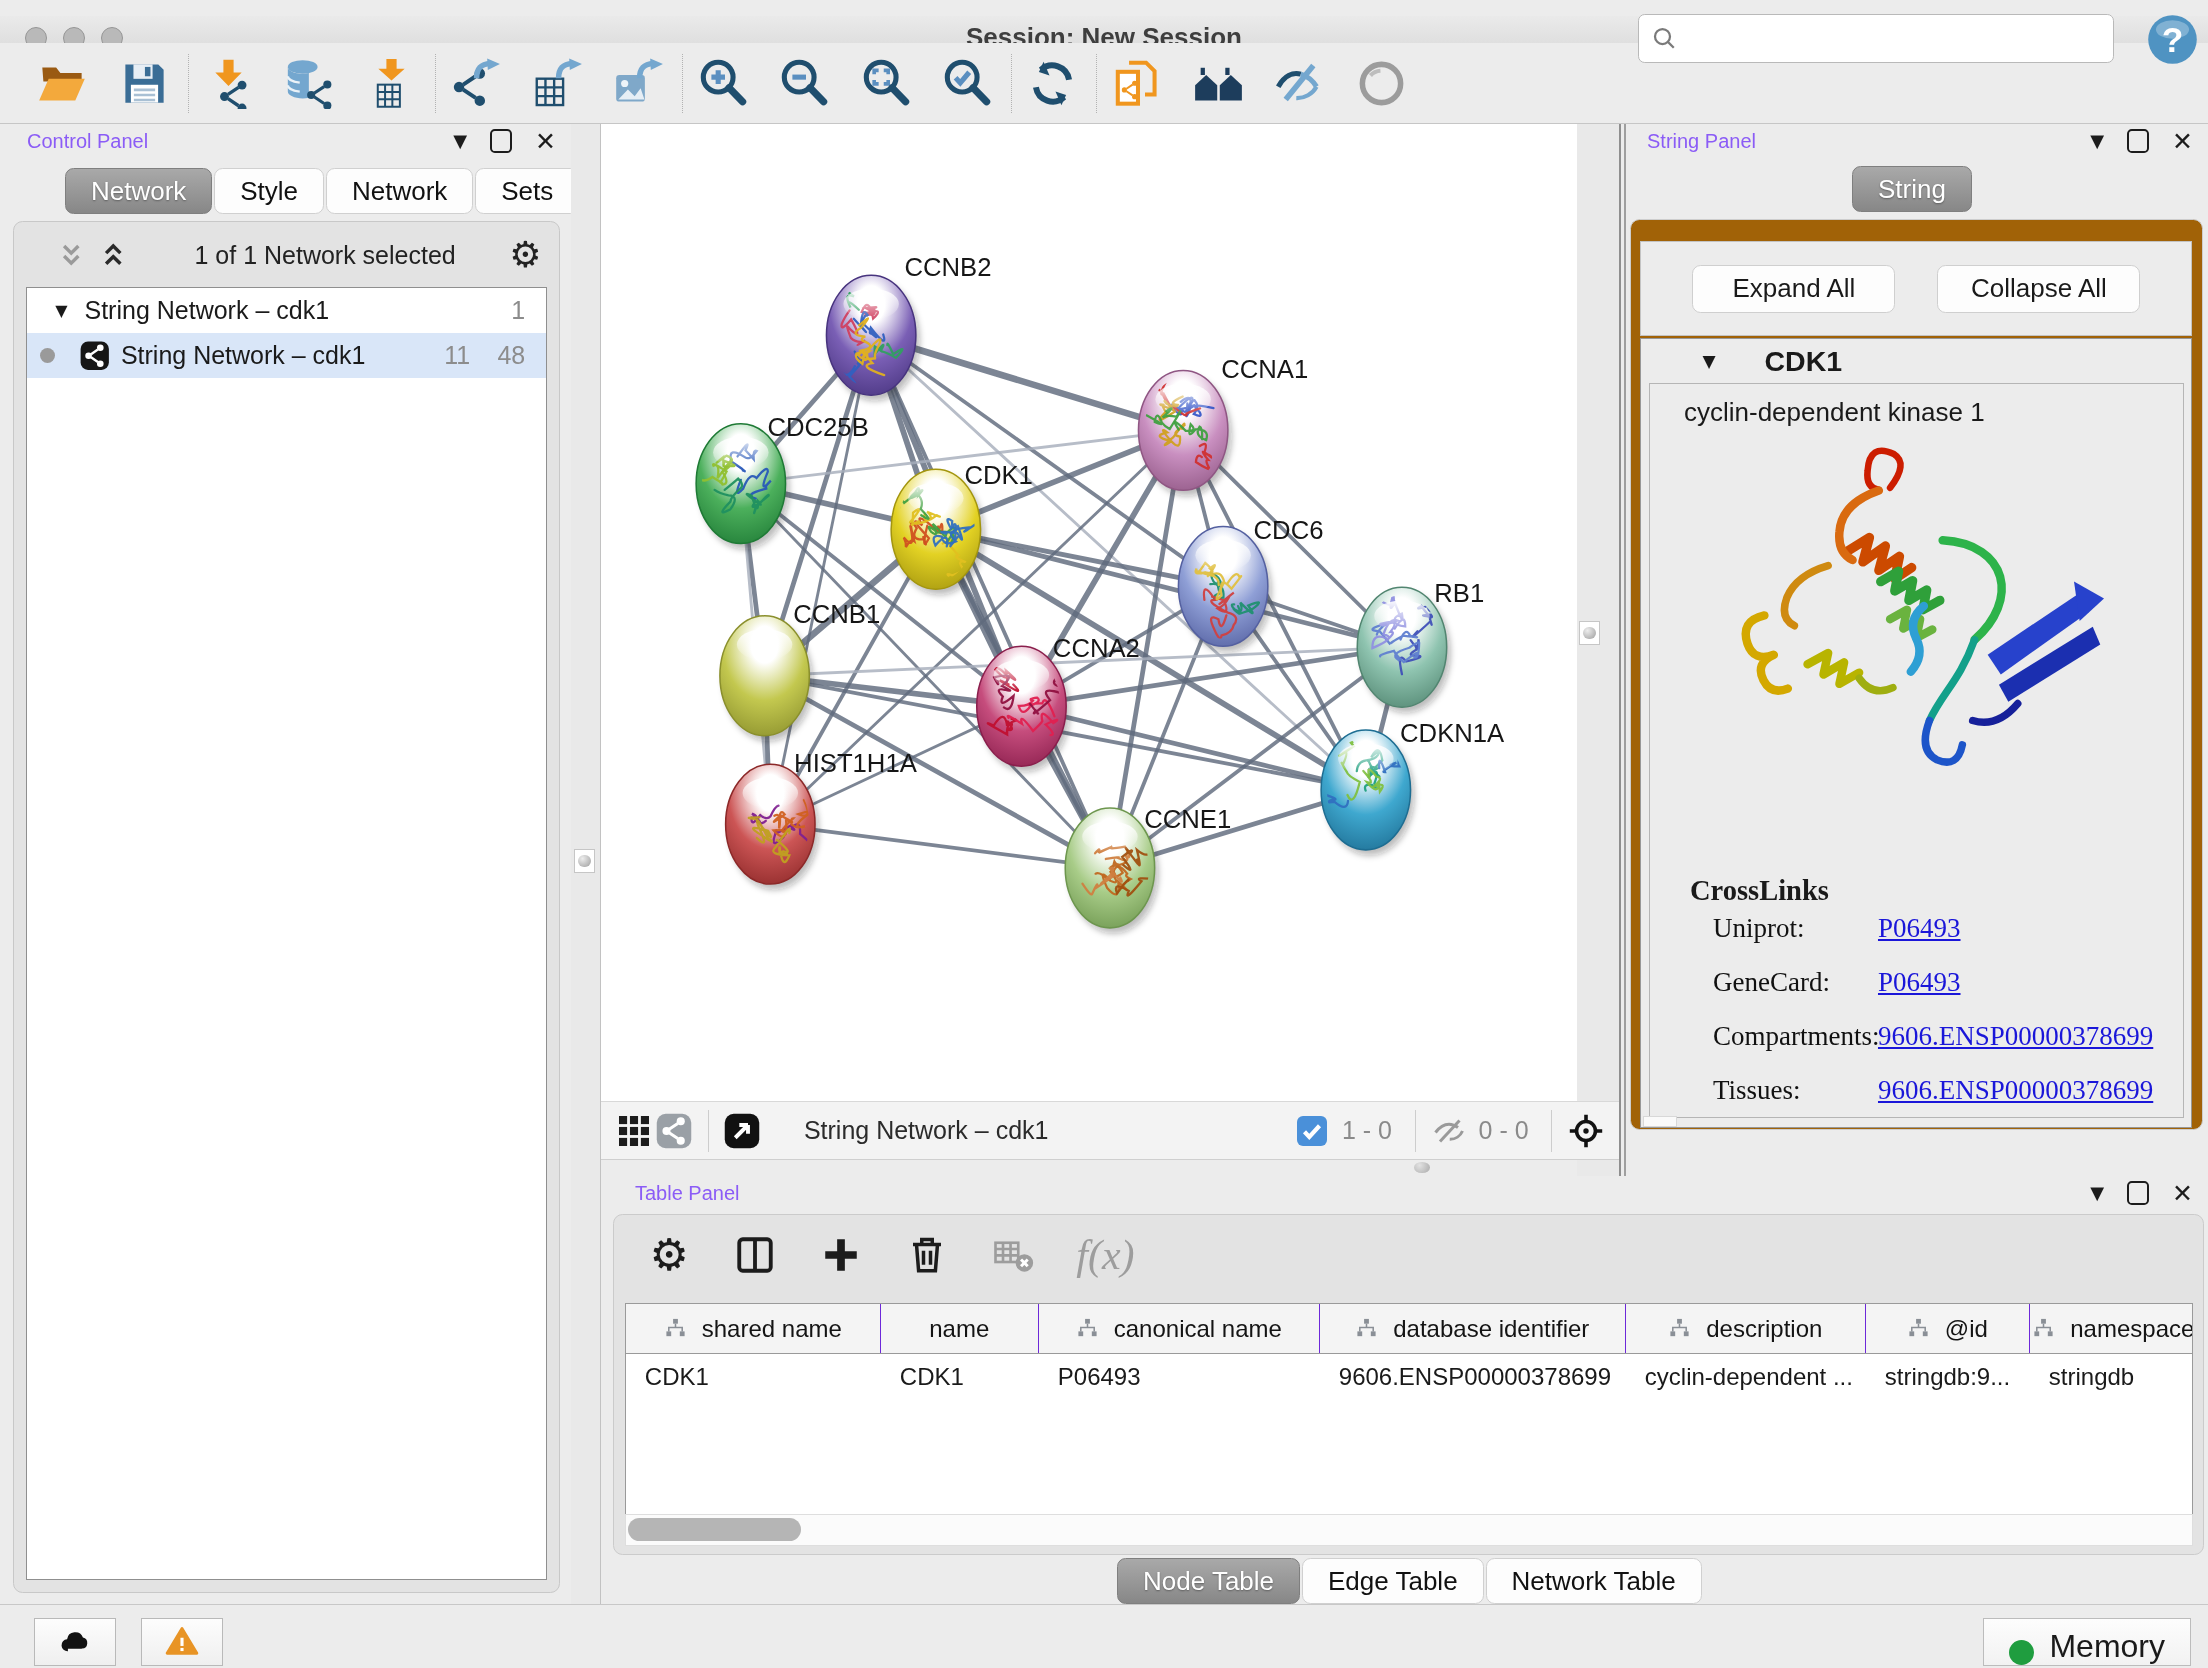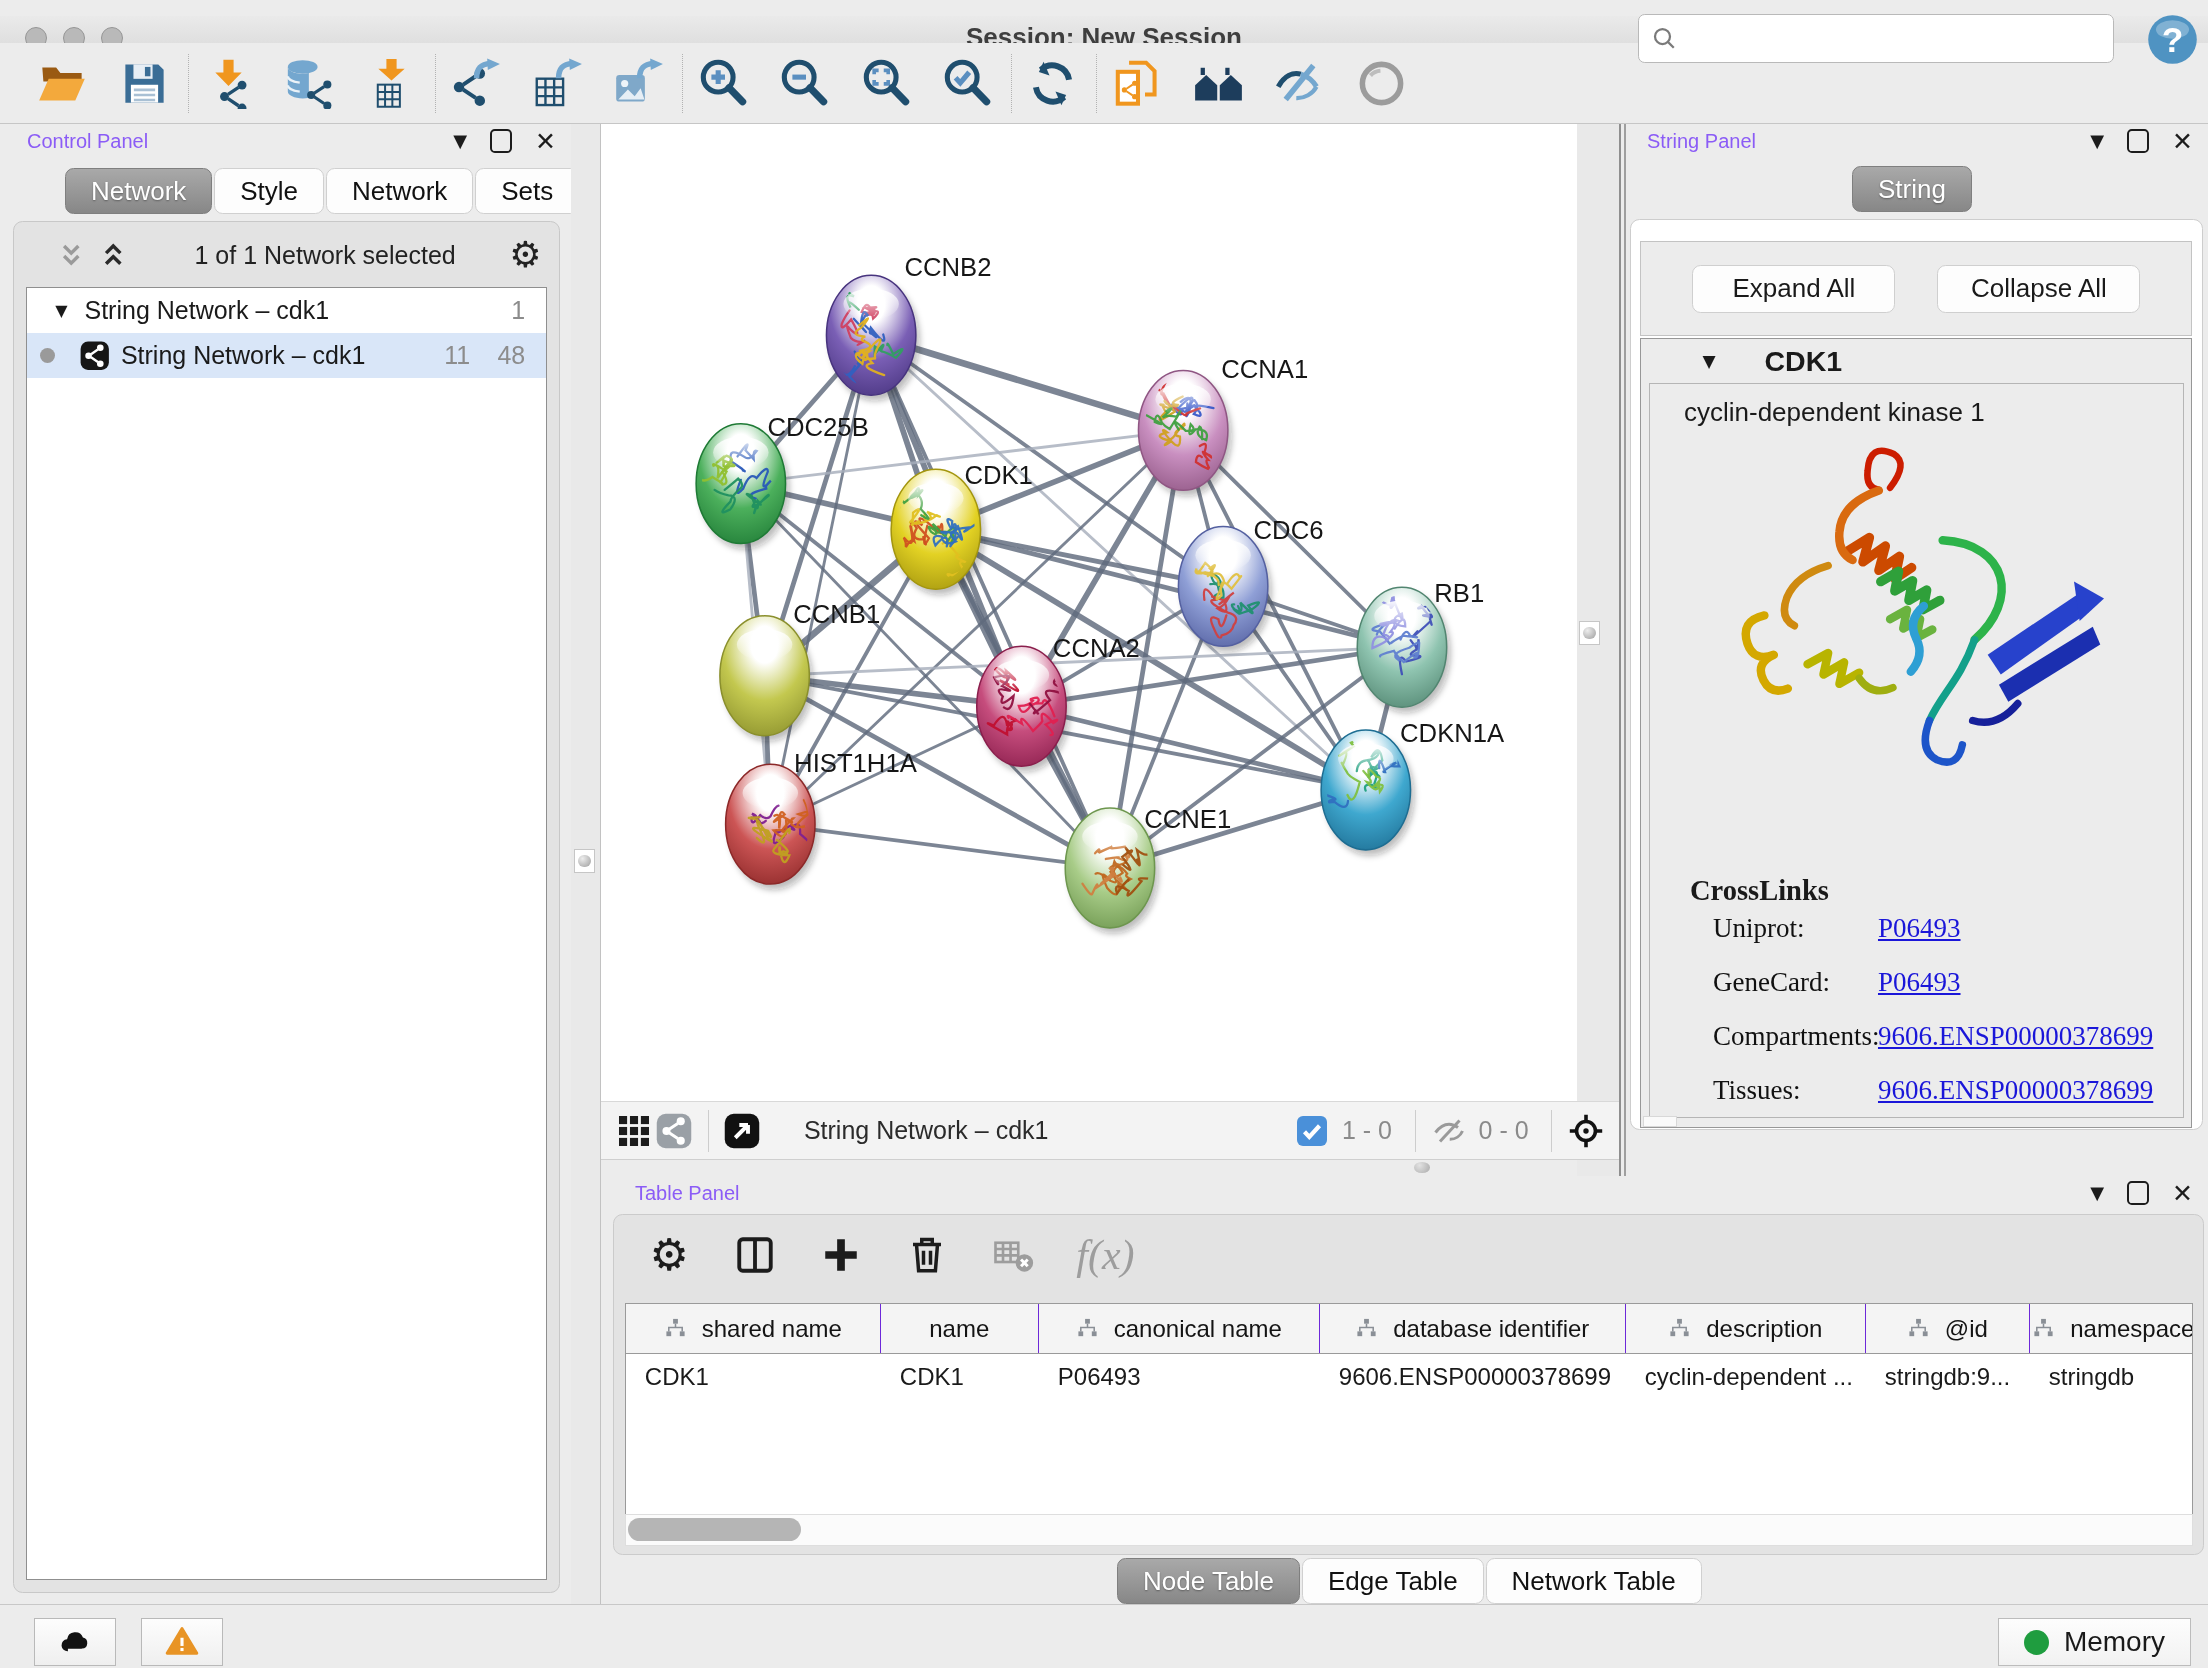--- a/index.html
+++ b/index.html
@@ -77,21 +77,21 @@
   #net-toolbar .nb-ic{width:40px;height:40px;display:flex;align-items:center;justify-content:center;}
   #net-toolbar .nb-ic svg{width:36px;height:36px;}
   .nb-sep{height:42px;border-left:1px solid #cdcdcd;margin:0 13.3px;}
   #net-name{font-size:25px;color:#2b2b2b;}
   .nb-count{font-size:25px;color:#8a8a8a;margin:0 9.5px;}
 
   
   #results-panel{left:1628px;top:124px;width:580px;height:1052px;}
   #results-panel .panel-titlebar{padding-left:19px;}
   #rp-tab{position:absolute;left:224px;top:42px;}
-  #rp-outer{position:absolute;left:1.9px;top:95px;width:571px;height:909px;background:#ffffff;
+  #rp-outer{position:absolute;left:1.9px;top:95px;width:571px;height:909px;background:#a16207;
     border:1px solid #cdcdcd;border-radius:9.5px;}
   #rp-buttons{position:absolute;left:9.5px;top:21px;width:550px;height:93px;border:1px solid #c3c3c3;
     display:flex;align-items:center;justify-content:center;gap:42px;background:#ececec;}
   .rp-btn{min-width:167px;height:46px;background:#fdfdfd;border:1px solid #cfcfcf;border-radius:8.6px;
     display:flex;align-items:center;justify-content:center;font-size:26px;padding:0 17px;}
   #rp-gene-box{position:absolute;left:9.5px;top:118px;width:550px;height:788px;border:1px solid #979797;background:#ececec;}
   #rp-gene-header{height:44px;display:flex;align-items:center;}
   #rp-gene-header .tri{font-size:17px;margin:0 49px 0 61px;font-family:"DejaVu Sans",sans-serif;}
   #rp-gene-header .gene{font-size:28.5px;font-weight:bold;}
   #rp-inner{position:absolute;left:7.6px;top:44px;right:7.6px;bottom:9.5px;border:1px solid #b5b5b5;background:#ececec;overflow:hidden;}
@@ -124,21 +124,21 @@
   #tp-scroll{position:absolute;left:10.5px;right:10.5px;top:299px;height:30px;background:#fbfbfb;border:1px solid #dedede;}
   #tp-thumb{position:absolute;left:1.9px;top:2.9px;width:173px;height:23px;border-radius:11.4px;background:#b5b5b5;}
   #tp-tabs{position:absolute;left:518px;top:382px;display:flex;}
 
   
   #statusbar{left:0;top:1604px;width:2208px;height:65px;background:#ececec;border-top:1px solid #c8c8c8;}
   .sb-btn{position:absolute;top:13.3px;width:80px;height:46px;background:linear-gradient(#fdfdfd,#efefef);
     border:1.9px solid #b9b9b9;display:flex;align-items:center;justify-content:center;}
   .sb-btn svg{width:34px;height:34px;}
   #memory-btn{position:absolute;right:17px;top:13.3px;height:46px;background:linear-gradient(#fdfdfd,#f2f2f2);
-    border:1.9px solid #bcbcbc;display:flex;align-items:center;gap:15px;padding:0 25px;font-size:28px;}
+    border:1.9px solid #bcbcbc;display:flex;align-items:flex-end;gap:15px;padding:0 25px;font-size:32px;}
   #memory-dot{width:25px;height:25px;border-radius:50%;background:#1f9d3f;}
 
   svg text{font-family:"Liberation Sans",sans-serif;}
 </style>
 </head>
 <body>
 
 <div class="abs" id="titlebar">
   <div class="tlights">
     <span class="tlight"></span>

